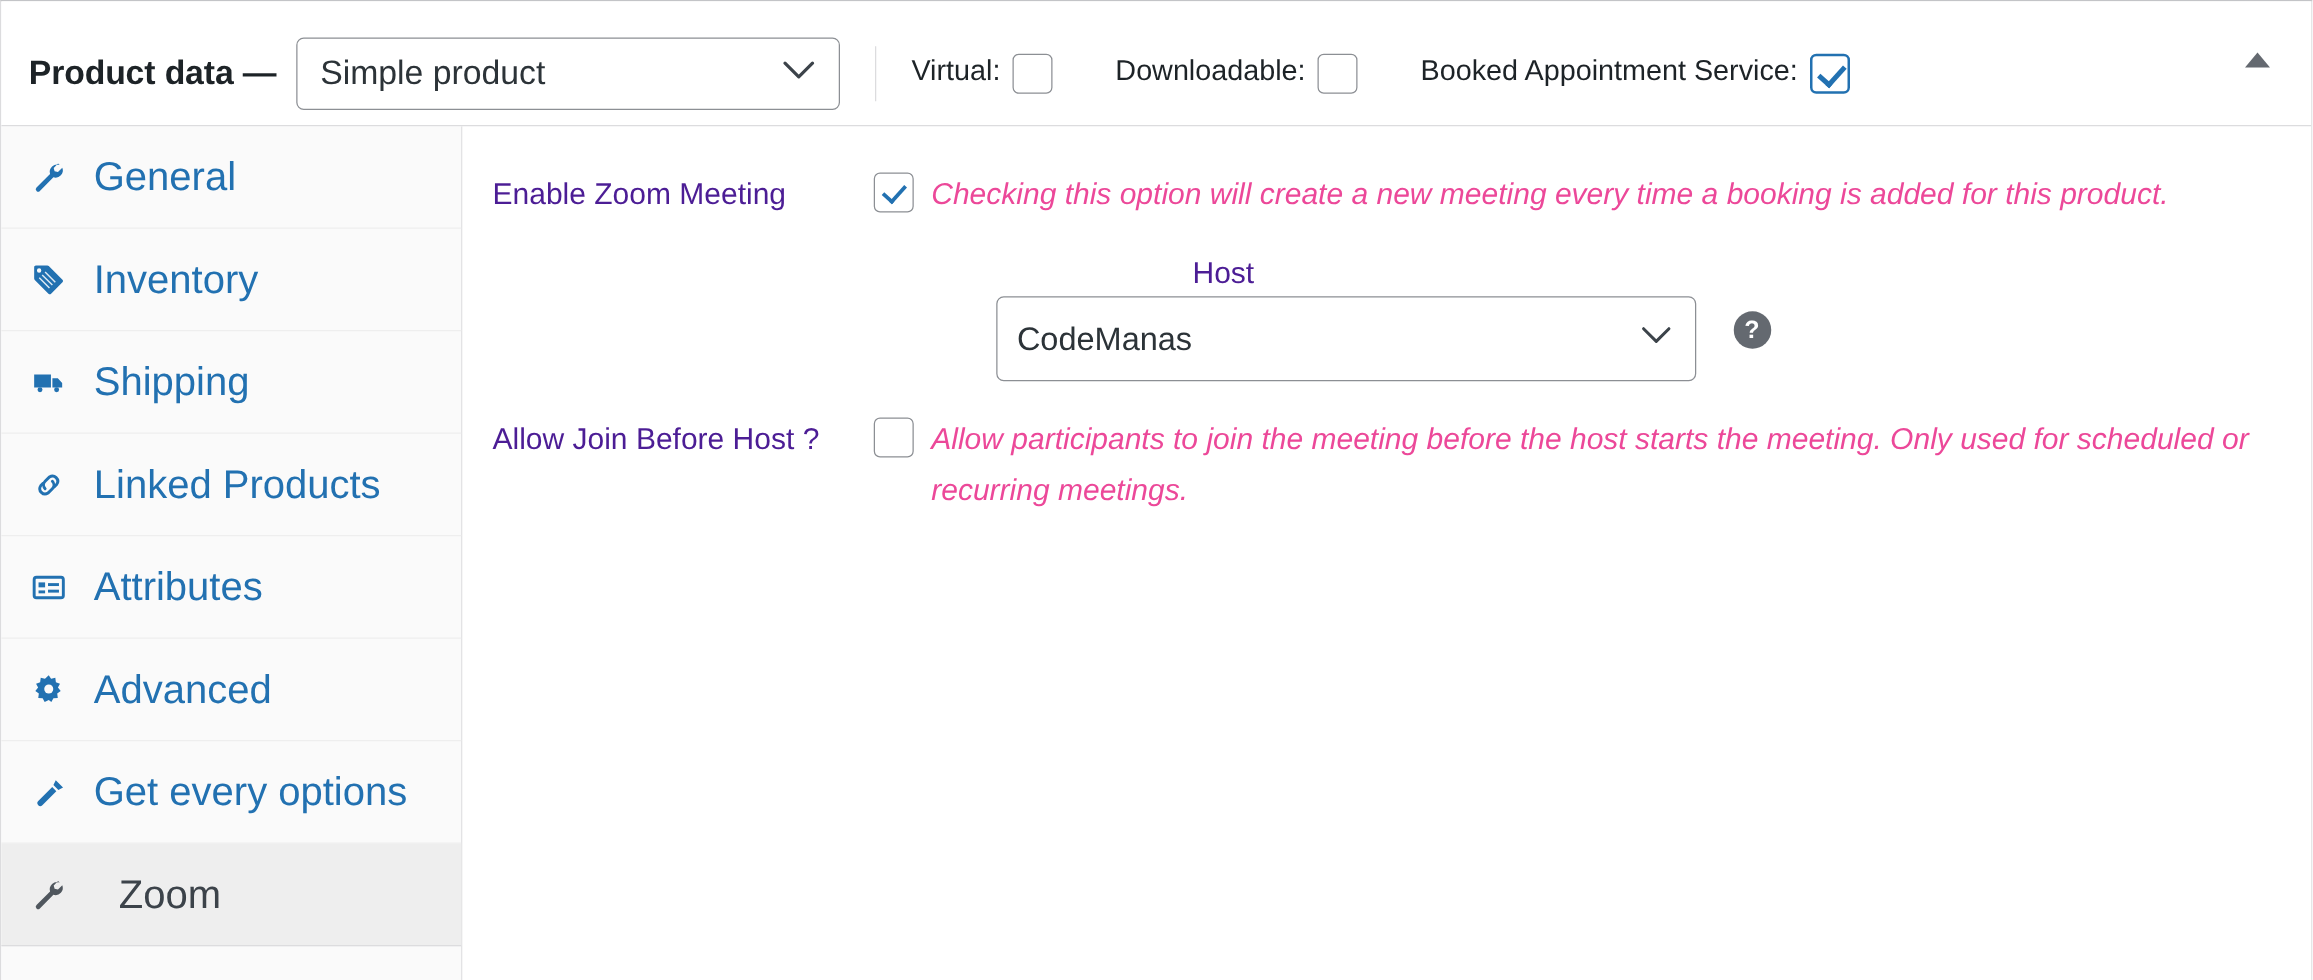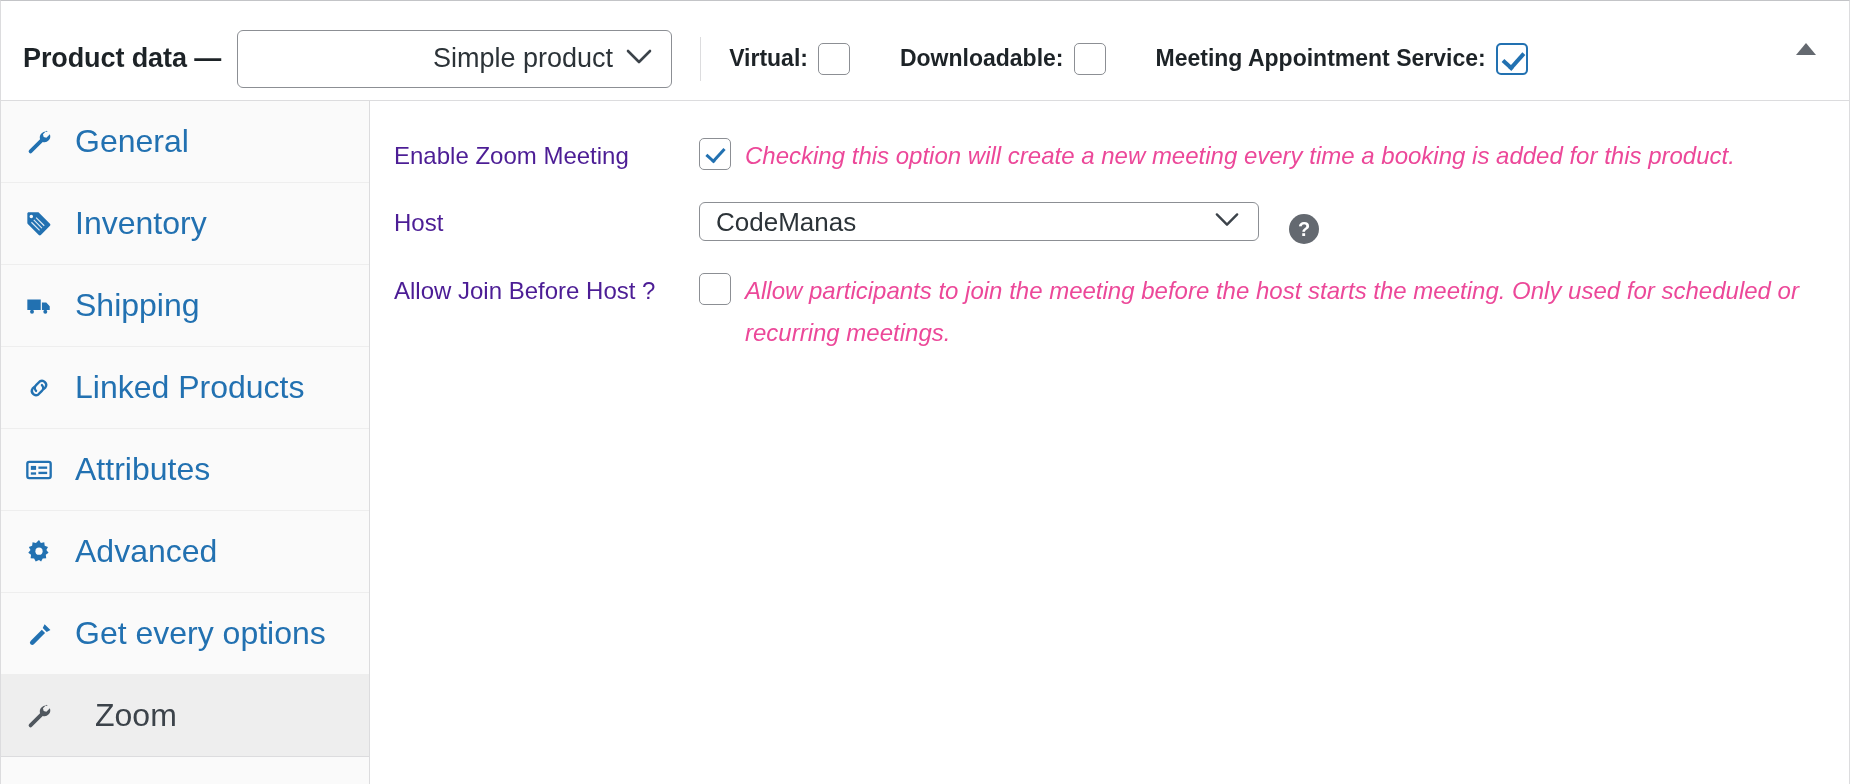--- a/index.html
+++ b/index.html
@@ -51,43 +51,41 @@
     border-radius: 6px;
     background: #fff;
     color: #2c3338;
     font-family: "Liberation Sans", sans-serif;
     font-size: 27px;
     padding: 10px 58px 10px 18px;
     height: 58px;
     min-width: 435px;
     line-height: 1.2;
     outline: none;
-    text-align: right;
   }
   .sel-chev {
     position: absolute;
     right: 20px; top: 50%;
     transform: translateY(-50%);
     pointer-events: none;
     display: block;
   }
 
   .hdr-divider {
     width: 1px;
     height: 44px;
     background: #dcdcde;
     margin: 0 28px 0 28px;
   }
 
   .hdr-opts { display: flex; align-items: center; }
   .hdr-opt {
     display: flex;
-    align-items: center;
     font-size: 23px;
-    font-weight: bold;
+    font-weight: normal;
     color: #1d2327;
     white-space: nowrap;
     margin-right: 50px;
   }
   .hdr-opt:last-child { margin-right: 0; }
   .hdr-opt .lbl { margin-right: 10px; }
 
   
   .cb {
     width: 32px; height: 32px;
@@ -207,21 +205,21 @@
   .host-select-wrap { position: relative; display: inline-block; }
   .host-select {
     appearance: none;
     -webkit-appearance: none;
     border: 1px solid #8c8f94;
     border-radius: 6px;
     background: #fff;
     color: #2c3338;
     font-family: "Liberation Sans", sans-serif;
     font-size: 26px;
-    height: 39px;
+    height: 68px;
     width: 560px;
     padding: 0 52px 0 16px;
     outline: none;
   }
   .help-icon {
     width: 30px; height: 30px;
     border-radius: 50%;
     background: #646970;
     color: #fff;
     font-size: 20px;
@@ -229,21 +227,21 @@
     display: flex;
     align-items: center;
     justify-content: center;
     margin-left: 30px;
     margin-top: 12px;
     cursor: pointer;
     font-family: "Liberation Sans", sans-serif;
     line-height: 1;
     user-select: none;
   }
-  .row-host { align-items: center; }
+  .row-host { align-items: center; flex-direction: column; }
   .row-host .field-label { padding-top: 0; }
 </style>
 </head>
 <body>
 
 <div class="panel">
 
   <div class="panel-header">
     <span class="panel-title">Product data —</span>
 
@@ -261,21 +259,21 @@
     <div class="hdr-opts">
       <label class="hdr-opt">
         <span class="lbl">Virtual:</span>
         <span class="cb"></span>
       </label>
       <label class="hdr-opt">
         <span class="lbl">Downloadable:</span>
         <span class="cb"></span>
       </label>
       <label class="hdr-opt">
-        <span class="lbl">Meeting Appointment Service:</span>
+        <span class="lbl">Booked Appointment Service:</span>
         <span class="cb checked"></span>
       </label>
     </div>
 
     <div class="collapse-btn">
       <span>
         <svg width="22" height="14" viewBox="0 0 22 14">
             <path d="M11 1 L21 13 L1 13 Z" fill="#646970"></path>
           </svg>
       </span>

